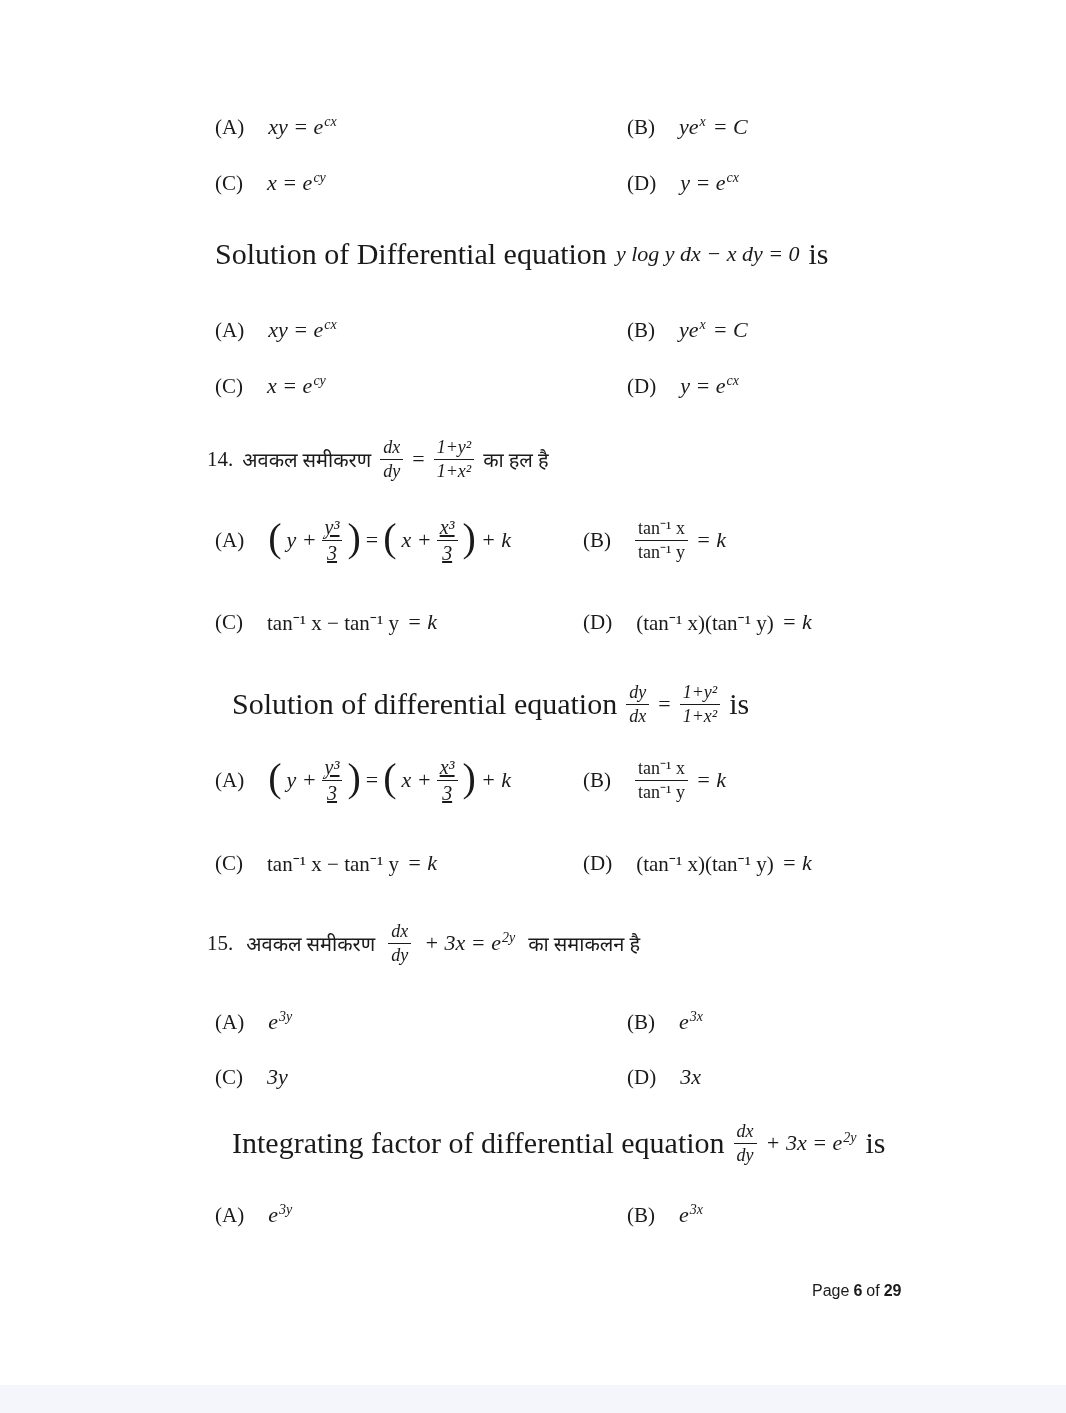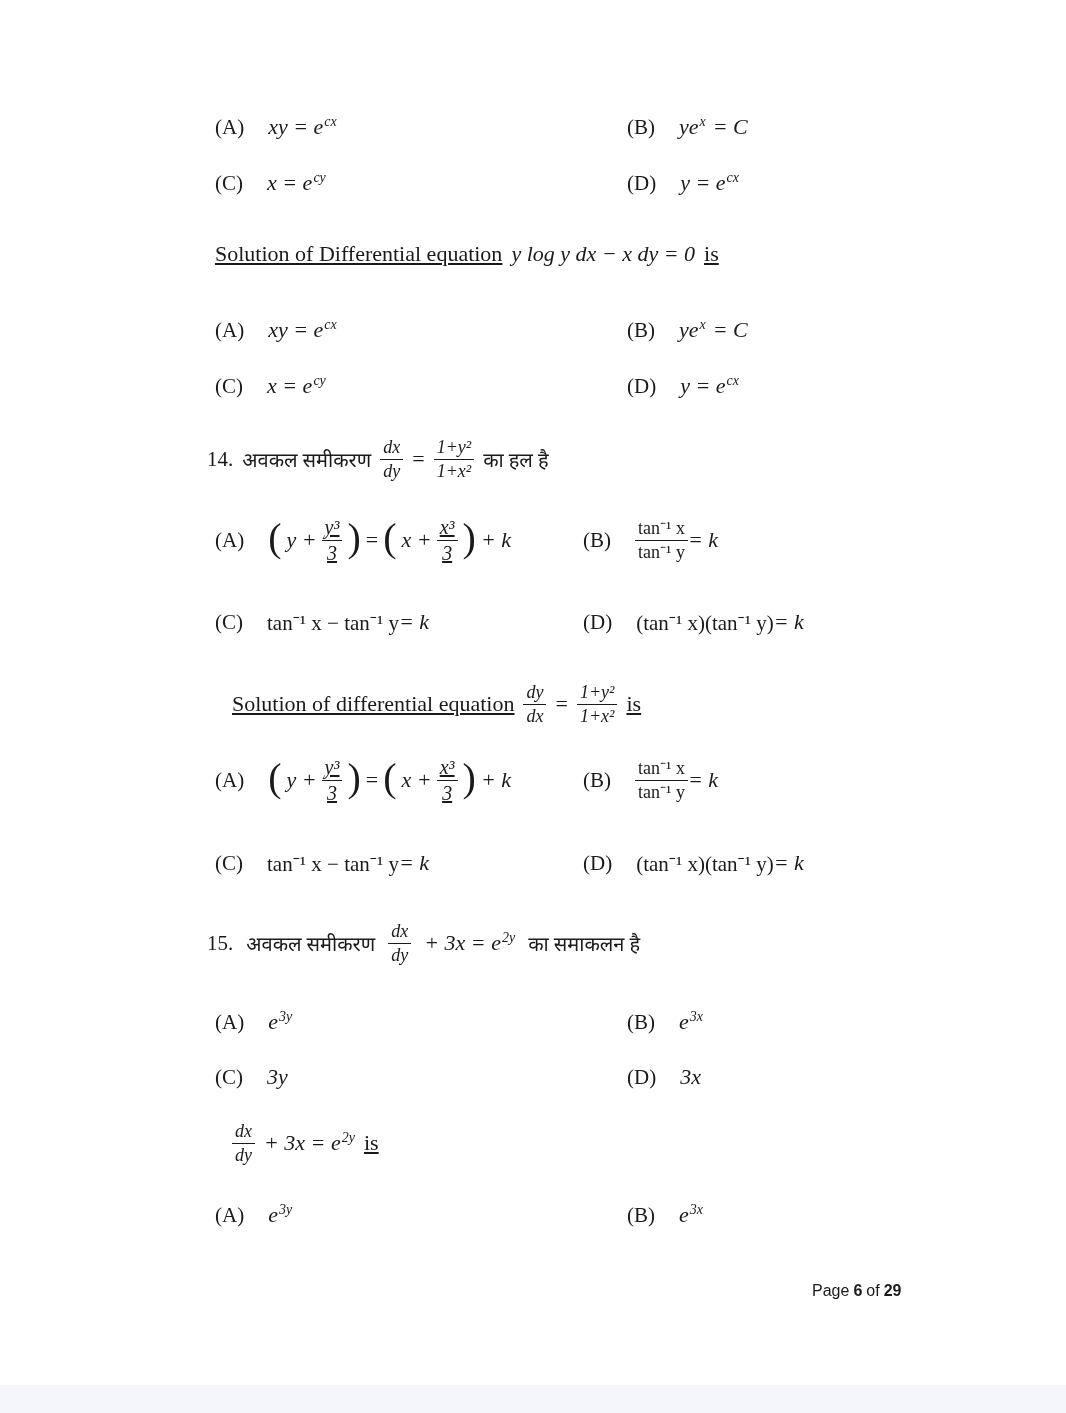--- a/index.html
+++ b/index.html
@@ -17,25 +17,25 @@
   .opt{position:absolute;top:0;height:100%;display:flex;align-items:center;gap:24px;}
   .col-l{left:215px;}
   .col-r{left:627px;}
   .col-r2{left:583px;}
   .lbl{font-size:21px;font-style:normal;white-space:nowrap;}
   .m{font-size:22px;font-style:italic;white-space:nowrap;}
   .m sup{font-size:14px;margin-left:1px;}
   .post{margin-left:7px;}
   .rm{font-style:normal;}
   .it{font-style:italic;}
-  .mrow{display:flex;align-items:center;font-size:22px;white-space:nowrap;}
+  .mrow{display:flex;align-items:center;gap:8px;font-size:22px;white-space:nowrap;}
   .mrow-tight{gap:5px;}
   .qnum{font-size:21px;font-style:normal;}
   .hindi{font-size:20px;font-style:normal;text-align:center;}
-  .lead{font-size:22px;font-style:normal;text-decoration:underline;}
+  .lead{font-size:30px;font-style:normal;}
   .frac{display:inline-flex;flex-direction:column;align-items:center;line-height:1.15;font-style:italic;text-align:center;justify-content:center;}
   .frac .fn{border-bottom:1.5px solid currentColor;padding:0 3px 1px 3px;}
   .frac .fd{padding-top:1px;}
   .frac-md{font-size:18px;}
   .frac-sm{font-size:20px;text-decoration:underline;}
   .frac.rm{font-style:normal;}
   .bigp{font-size:40px;line-height:0.85;font-style:normal;padding-bottom:5px;}
   .footer{
     position:absolute;left:812px;top:1282px;
     font-family:"Liberation Sans", sans-serif;
@@ -262,20 +262,21 @@
       <span class="m">3y</span>
     </div>
     <div class="opt col-r">
       <span class="lbl">(D)</span>
       <span class="m">3x</span>
     </div>
   </div>
 
   <div class="row row-stem" style="top:1110px">
     <div class="opt col-l" style="gap:9px">
+      <span class="lead">Integrating factor of differential equation</span>
       <span class="frac frac-md">
           <span class="fn">dx</span>
           <span class="fd">dy</span>
         </span>
       <span class="m"><span>+ 3x = e</span><sup>2y</sup></span>
       <span class="lead">is</span>
     </div>
   </div>
 
   <div class="row" style="top:1198px">

